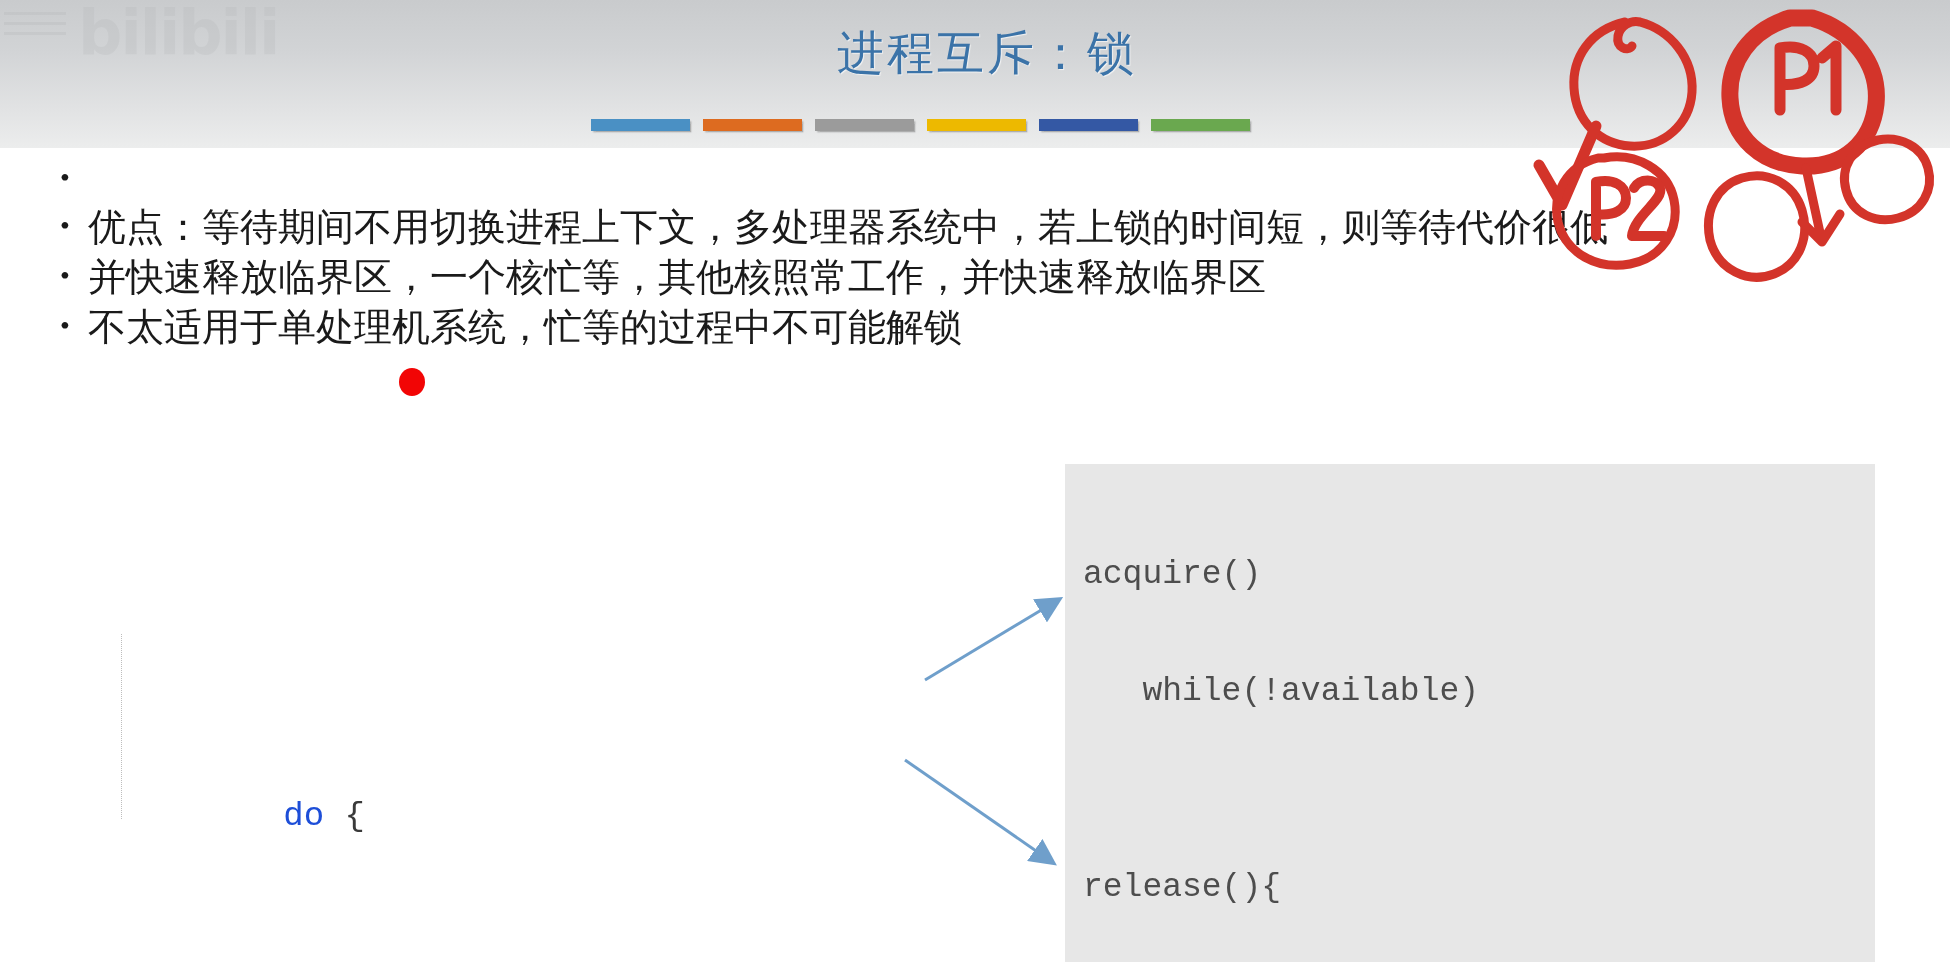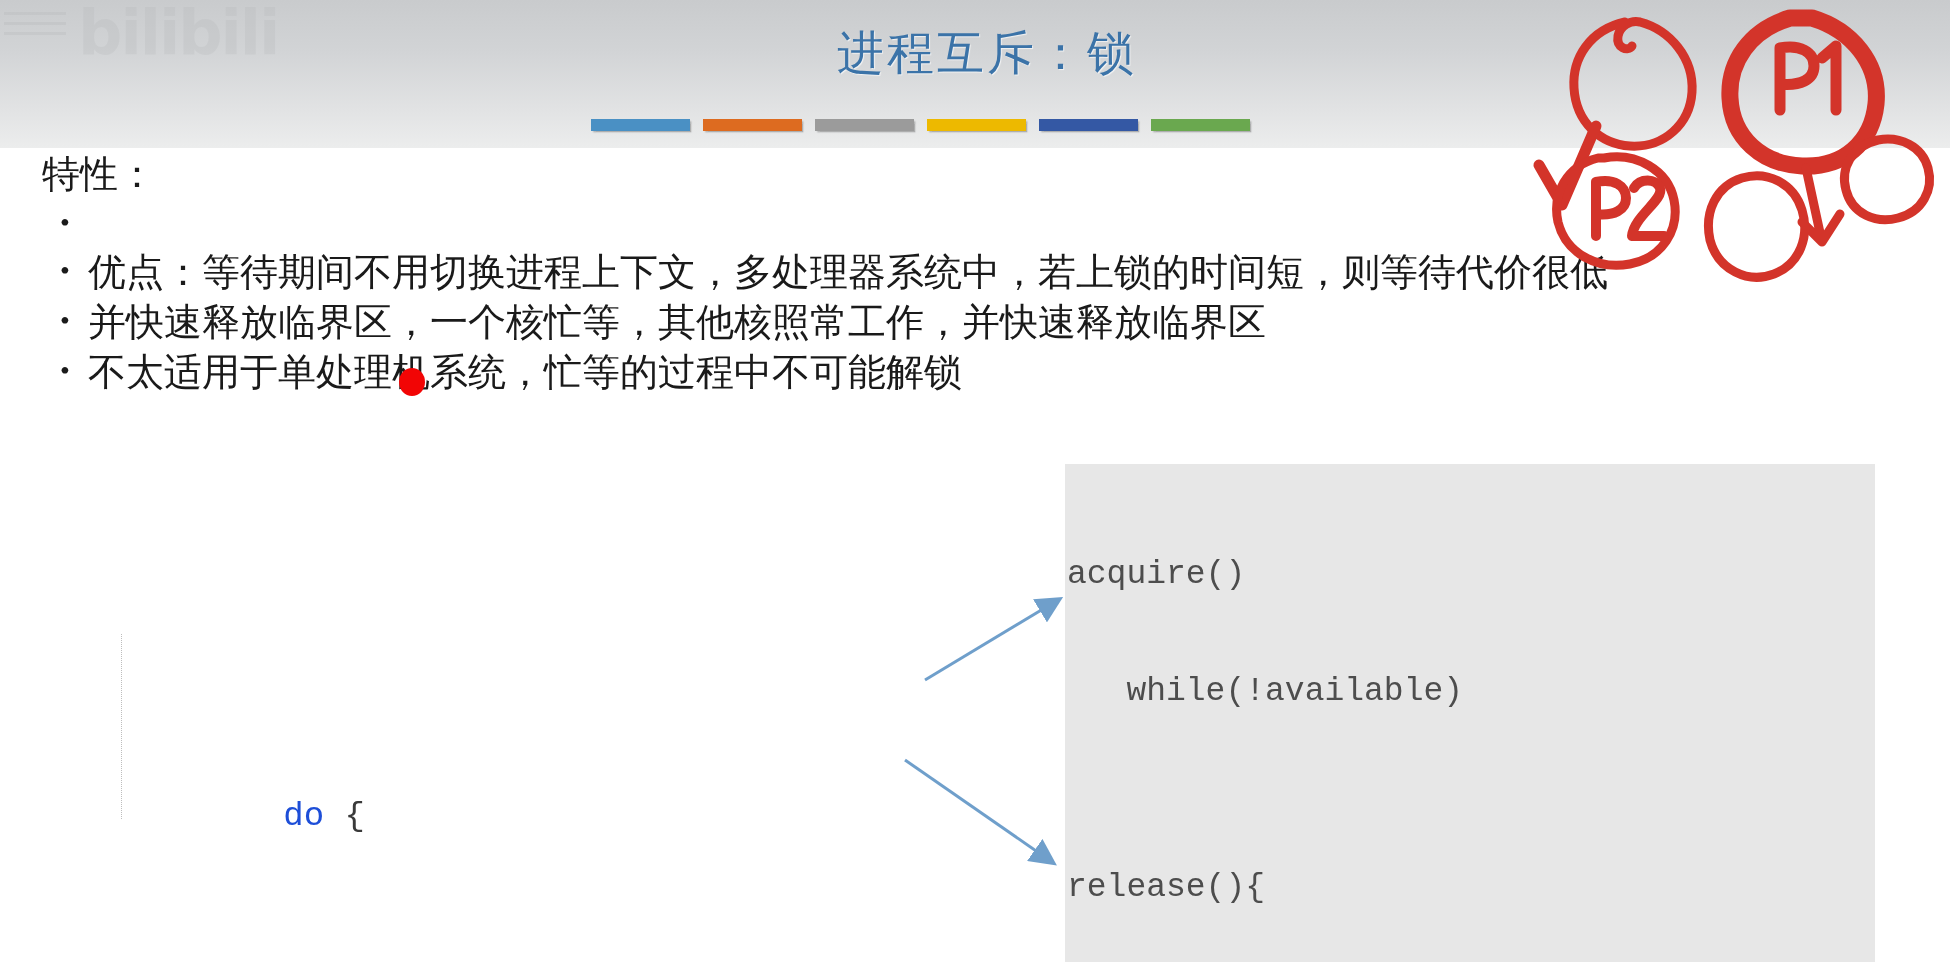--- a/index.html
+++ b/index.html
@@ -153,21 +153,21 @@
     width: 810px;
   }
   #box-release {
     left: 1065px;
     top: 777px;
     width: 785px;
   }
   .code-box .ln { display: flex; align-items: baseline; }
   .code-box .ccol { flex: 0 0 auto; }
   .code-box .cmt-cn { color: #4d4d4d; margin-left: auto; padding-right: 34px; }
-  .code-box .pad { padding-left: 2px; }
+  .code-box .pad { padding-left: 18px; }
 
   
   #connectors {
     position: absolute;
     left: 0; top: 0;
     width: 1950px; height: 962px;
     pointer-events: none;
   }
 
   
@@ -210,21 +210,20 @@
   <div id="bar-row">
     <div class="bar" style="background:#4a90c4"></div>
     <div class="bar" style="background:#dd6b20"></div>
     <div class="bar" style="background:#9b9b9b"></div>
     <div class="bar" style="background:#edb900"></div>
     <div class="bar" style="background:#3458a4"></div>
     <div class="bar" style="background:#6aa84f"></div>
   </div>
 
   <div id="body-text">
-    <div id="feature-head">特性：</div>
 
     <div class="bullet-row">
       <span class="bullet-dot">•</span>
     </div>
     <div class="bullet-row">
       <span class="bullet-dot">•</span>
       <span>优点：等待期间不用切换进程上下文，多处理器系统中，若上锁的时间短，则等待代价很低</span>
     </div>
     <div class="bullet-row">
       <span class="bullet-dot">•</span>

